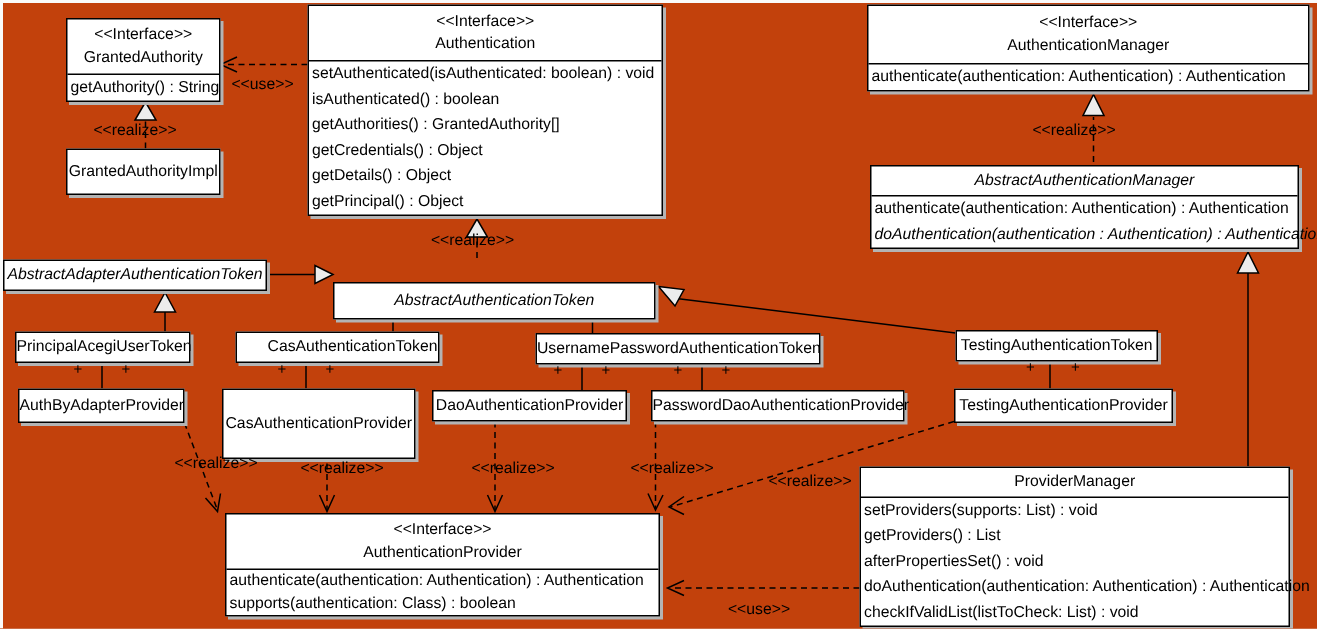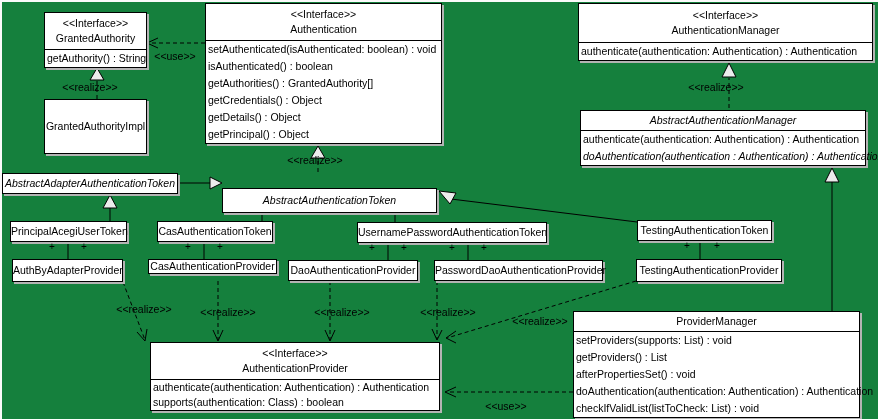--- a/index.html
+++ b/index.html
@@ -1,44 +1,44 @@
 <!DOCTYPE html>
 <html><head>
 <meta charset="utf-8">
 <style>
   html,body{margin:0;padding:0;}
   body{background:#ececec;}
-  #stage{position:relative;width:878px;height:419px;background:#15803d;overflow:hidden;
+  #stage{position:relative;width:878px;height:419px;background:#c2410c;overflow:hidden;
          font-family:"Liberation Sans",sans-serif;font-size:10.5px;color:#000;}
   #stage .frame{position:absolute;left:0;top:0;right:0;bottom:0;border-top:2px solid #fafafa;border-left:2px solid #fafafa;pointer-events:none;box-sizing:border-box;}
   svg.wires{position:absolute;left:0;top:0;}
   .cls{position:absolute;background:#fff;border:1px solid #000;box-shadow:2px 2px 0 #b4b4b4;white-space:nowrap;}
   .hdr{text-align:center;border-bottom:1px solid #000;padding:3px 2px;}
   .hdr div{line-height:15px;}
   .methods .mrow{line-height:17px;padding:0 2px;}
   .lh15 .mrow{line-height:15px;}
   .em{font-style:italic;}
   .solo .cname{display:block;text-align:center;line-height:13px;}
   .lbl{position:absolute;transform:translateX(-50%);line-height:11px;white-space:nowrap;}
   .plus{position:absolute;transform:translateX(-50%);line-height:10px;font-size:10px;}
 
   
   #c-granted-authority{left:44px;top:12px;width:101px;}
-  #c-granted-authority-impl{left:44px;top:99px;width:101px;} #c-granted-authority-impl .cname{padding:20px 0;}
+  #c-granted-authority-impl{left:44px;top:99px;width:101px;} #c-granted-authority-impl .cname{padding:8px 0;}
   #c-authentication{left:205px;top:3px;width:235px;}
   #c-authentication-manager{left:578px;top:3px;width:293px;} #c-authentication-manager .hdr{padding:4px 2px;}
   #c-abstract-authentication-manager{left:580px;top:110px;width:284px;} #c-abstract-authentication-manager .hdr{padding:2px;} #c-abstract-authentication-manager .cname{font-style:italic;}
   #c-abstract-adapter-authentication-token{left:2px;top:173px;width:174px;} #c-abstract-adapter-authentication-token .cname{padding:3px 0;font-style:italic;}
   #c-abstract-authentication-token{left:222px;top:188px;width:213px;} #c-abstract-authentication-token .cname{padding:5px 0;font-style:italic;}
   #c-principal-acegi-user-token{left:10px;top:221px;width:115px;} #c-principal-acegi-user-token .cname{padding:3px 0;}
-  #c-cas-authentication-token{left:157px;top:221px;width:114px;} #c-cas-authentication-token .cname{padding:3px 0;}
+  #c-cas-authentication-token{left:157px;top:221px;width:114px;padding-left:20px;} #c-cas-authentication-token .cname{padding:3px 0;}
   #c-username-password-authentication-token{left:357px;top:222px;width:188px;} #c-username-password-authentication-token .cname{padding:3px 0;}
   #c-testing-authentication-token{left:637px;top:220px;width:133px;} #c-testing-authentication-token .cname{padding:3px 0;}
   #c-auth-by-adapter-provider{left:12px;top:259px;width:109px;} #c-auth-by-adapter-provider .cname{padding:4px 0;}
-  #c-cas-authentication-provider{left:148px;top:259px;width:127px;} #c-cas-authentication-provider .cname{padding:0 0;}
+  #c-cas-authentication-provider{left:148px;top:259px;width:127px;} #c-cas-authentication-provider .cname{padding:16px 0;}
   #c-dao-authentication-provider{left:288px;top:260px;width:128px;} #c-dao-authentication-provider .cname{padding:3px 0;}
   #c-password-dao-authentication-provider{left:434px;top:260px;width:167px;} #c-password-dao-authentication-provider .cname{padding:3px 0;}
   #c-testing-authentication-provider{left:636px;top:259px;width:144px;} #c-testing-authentication-provider .cname{padding:4px 2px;}
   #c-authentication-provider{left:150px;top:342px;width:288px;}
   #c-provider-manager{left:573px;top:311px;width:285px;} #c-provider-manager .hdr{padding:2px;}
 
   
   #lbl-use-ga{left:175px;top:51px;}
   #lbl-rz-gai{left:90px;top:82px;}
   #lbl-rz-token{left:315px;top:155px;}

